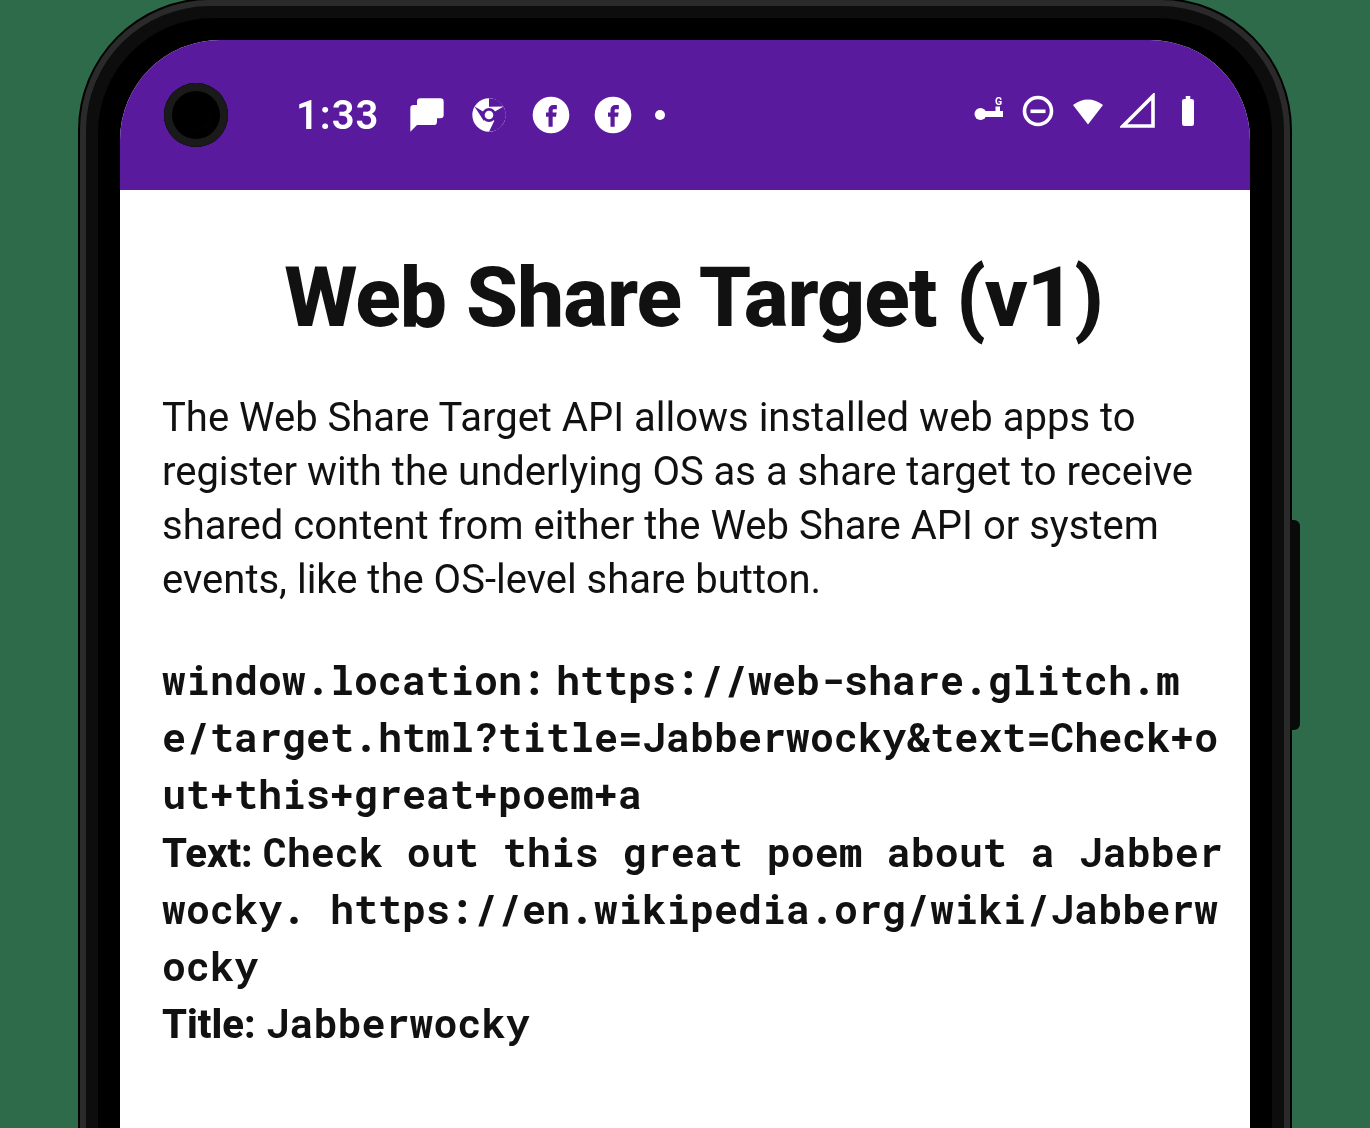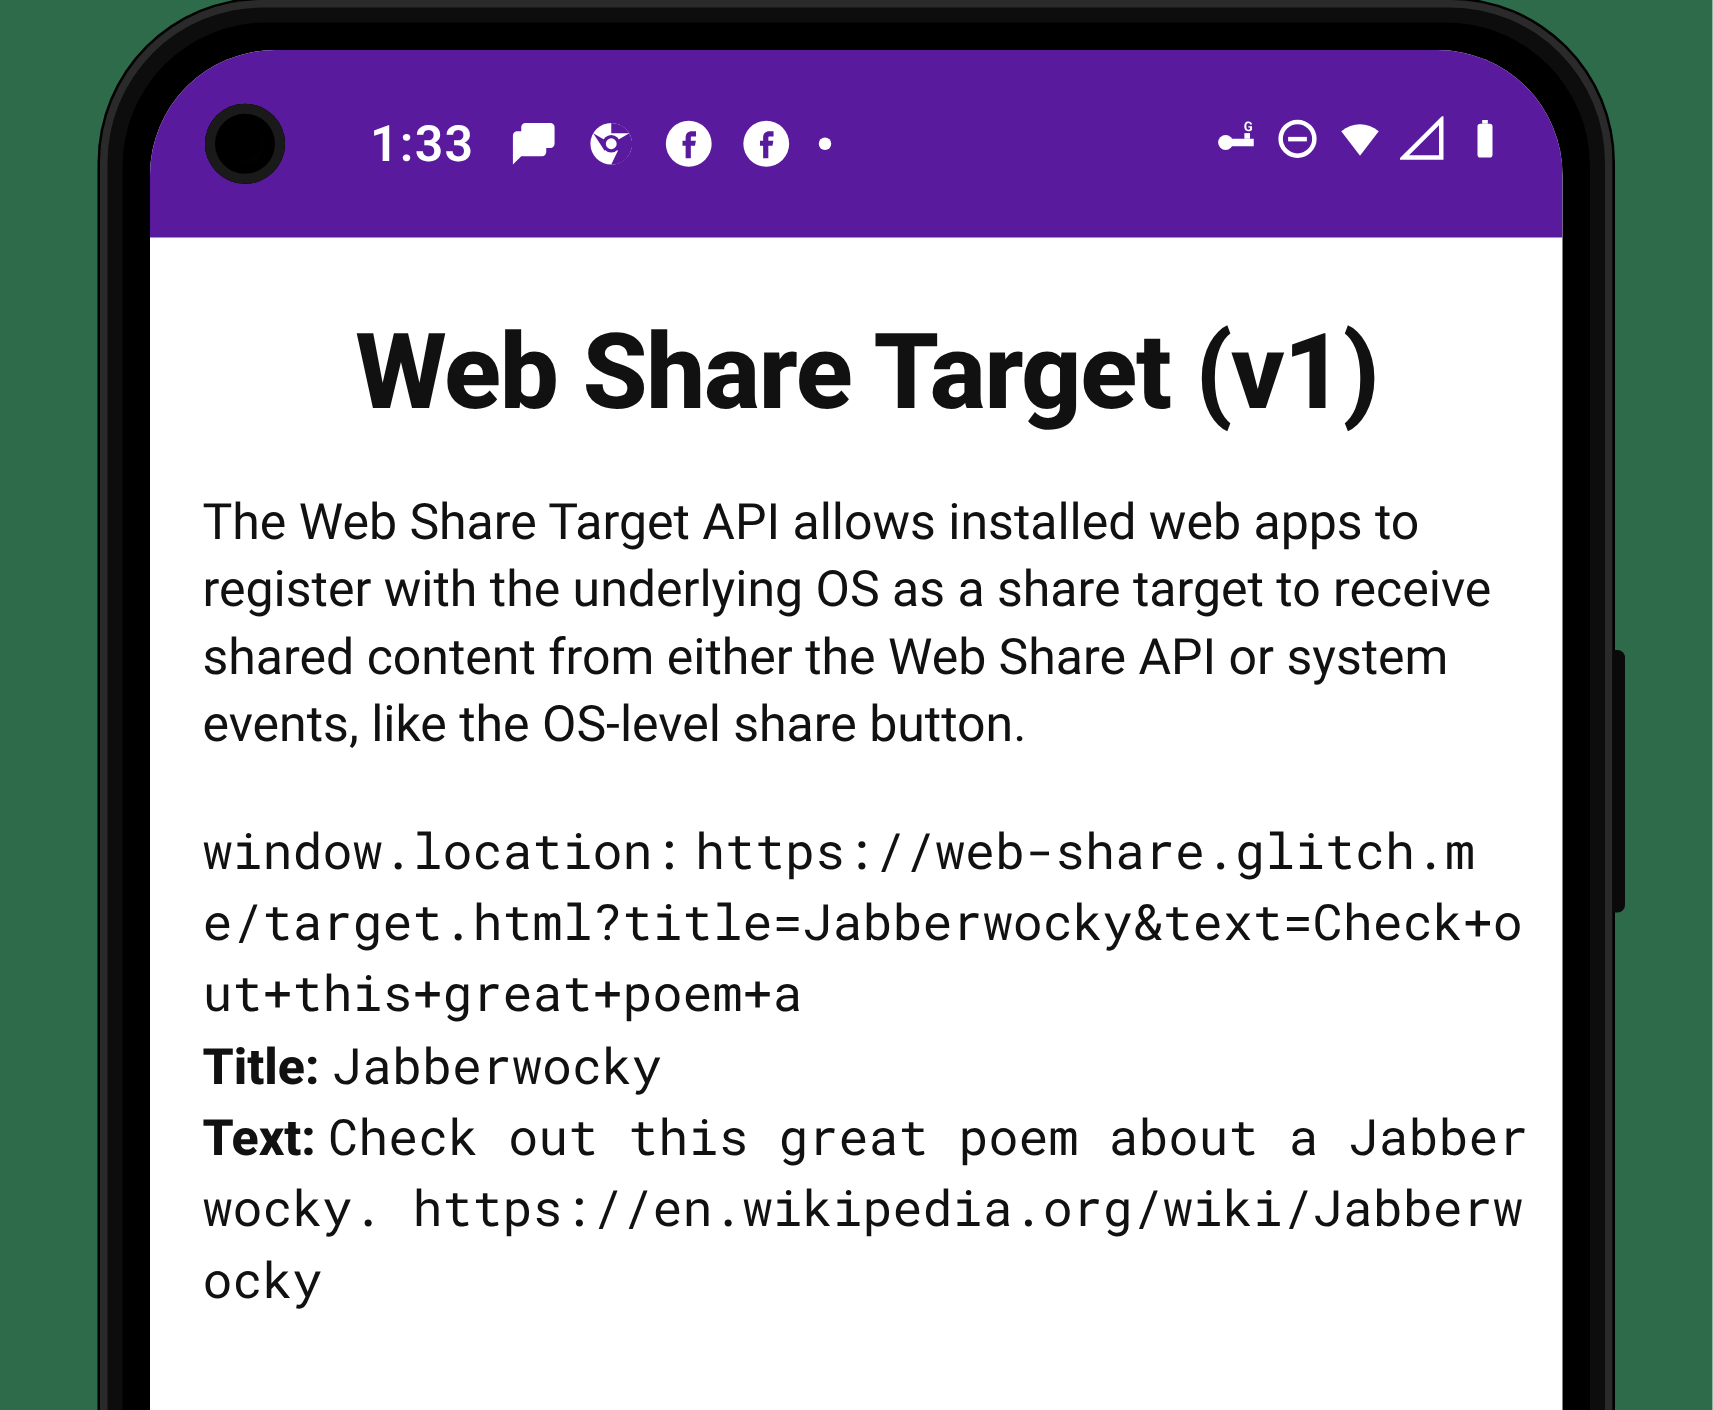--- a/index.html
+++ b/index.html
@@ -94,26 +94,26 @@
   }
   .kv-block {
     font-size: 40px;
     line-height: 1.38;
   }
   .kv-block .label {
     font-weight: 800;
     font-family: Roboto, Arial, sans-serif;
   }
   .kv-block .mono-label {
-    font-weight: 400;
+    font-weight: 700;
     font-family: "Roboto Mono","SFMono-Regular",Consolas,"Liberation Mono",Menlo,monospace;
   }
   .kv-block .mono {
     font-family: "Roboto Mono","SFMono-Regular",Consolas,"Liberation Mono",Menlo,monospace;
-    font-weight: 400;
+    font-weight: 700;
     word-break: break-all;
   }
   .kv-row { margin: 0; }
 </style>
 </head>
 <body>
 
 <div class="phone">
   <div class="phone-frame"></div>
   <div class="phone-frame2"></div>
@@ -198,24 +198,24 @@
       <h1 class="title">Web Share Target (v1)</h1>
 
       <p class="desc">The Web Share Target API allows installed web apps to register with the underlying OS as a share target to receive shared content from either the Web Share API or system events, like the OS-level share button.</p>
 
       <div class="kv-block">
         <p class="kv-row">
           <span class="mono-label">window.location:</span>
           <span class="mono">https://web-share.glitch.me/target.html?title=Jabberwocky&amp;text=Check+out+this+great+poem+a</span>
         </p>
         <p class="kv-row">
+          <span class="label">Text:</span>
+          <span class="mono">Check out this great poem about a Jabberwocky. https://en.wikipedia.org/wiki/Jabberwocky</span>
+        </p>
+        <p class="kv-row">
           <span class="label">Title:</span>
           <span class="mono">Jabberwocky</span>
         </p>
-        <p class="kv-row">
-          <span class="label">Text:</span>
-          <span class="mono">Check out this great poem about a Jabberwocky. https://en.wikipedia.org/wiki/Jabberwocky</span>
-        </p>
       </div>
     </div>
 
   </div>
 </div>
 
 </body></html>

